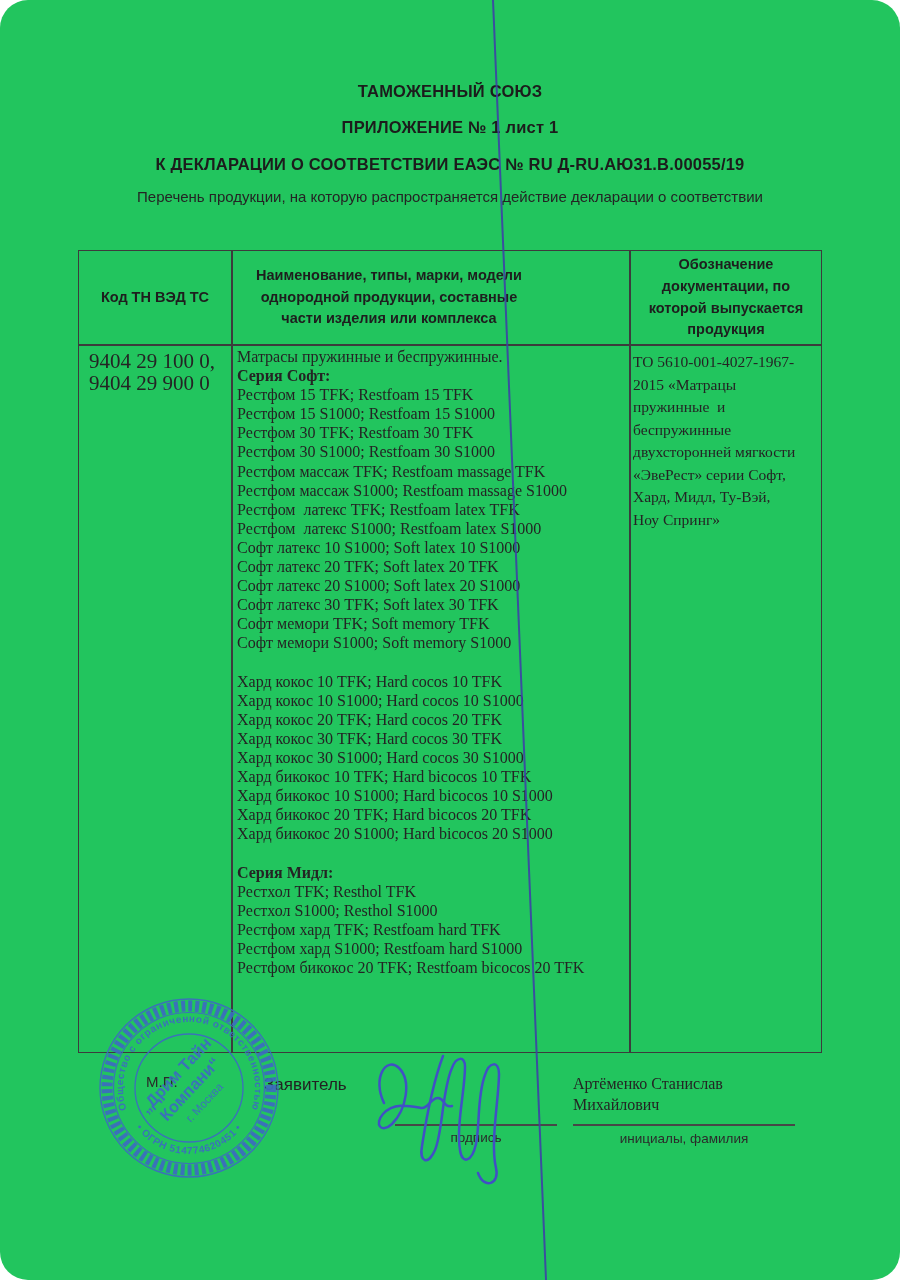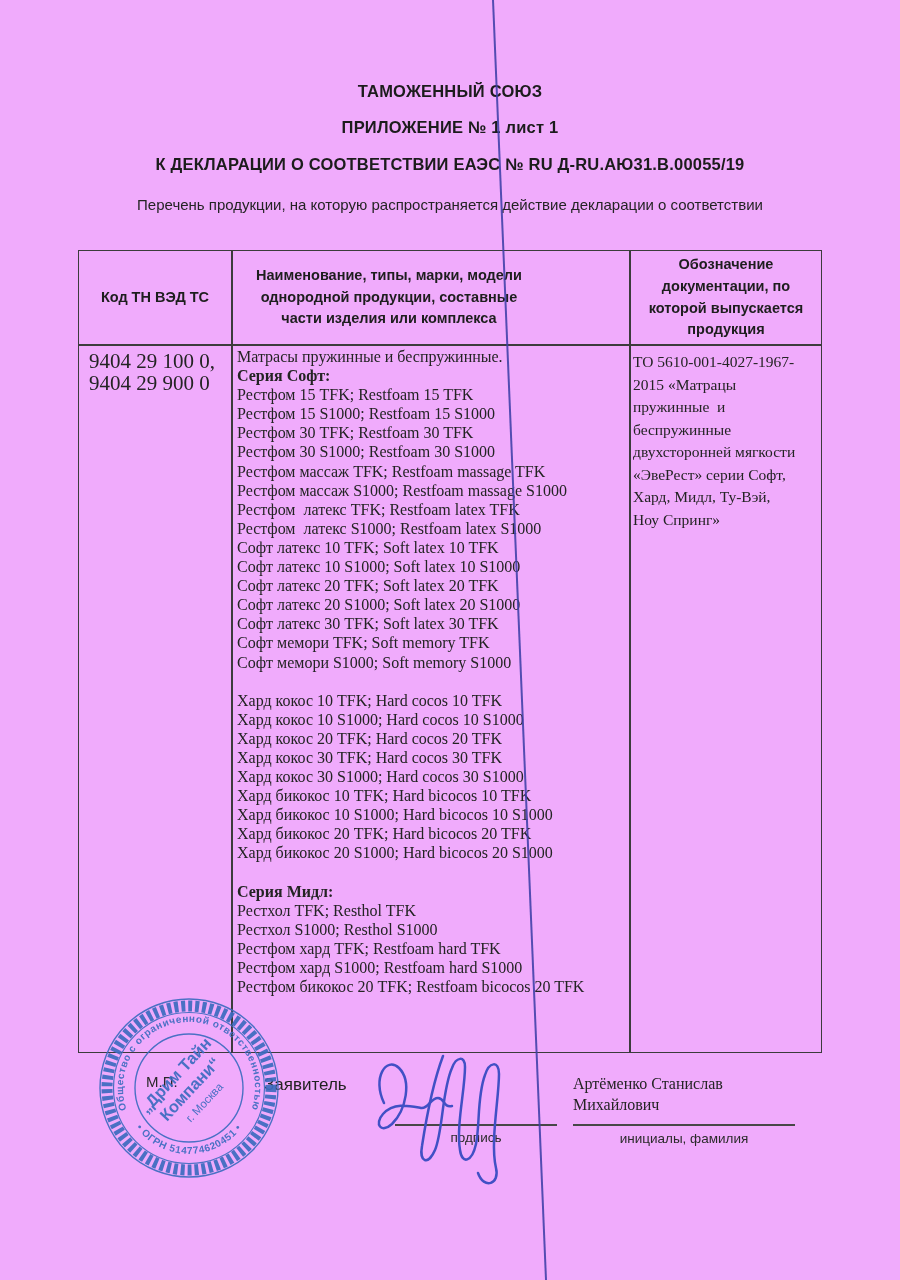--- a/index.html
+++ b/index.html
@@ -1,20 +1,20 @@
 <!DOCTYPE html>
 <html><head>
 <meta charset="utf-8">
 <style>
   * { margin:0; padding:0; box-sizing:border-box; }
   html,body { background:#ffffff; }
   .page {
     position:relative; width:900px; height:1280px;
-    background:#f0abfc; overflow:hidden;
-    font-family:"Liberation Sans", sans-serif; color:#1f1f1f;
+    background:#22c55e; overflow:hidden;
+    font-family:"Liberation Sans", sans-serif; color:#1f1f1f;border-radius:28px;
   }
   
   .doc-title {
     position:absolute; left:0; width:100%; text-align:center;
     font-weight:bold; font-size:16.5px; letter-spacing:.2px; color:#1c1c1c;
   }
   .doc-subtitle {
     position:absolute; left:0; width:100%; text-align:center;
     font-size:15px; color:#242424;
   }
@@ -54,21 +54,21 @@
   .penline-svg { position:absolute; left:0; top:0; width:900px; height:1280px; pointer-events:none; }
 </style>
 </head>
 <body>
 
 <div class="page">
 
   <div class="doc-title" style="top:82px">ТАМОЖЕННЫЙ СОЮЗ</div>
   <div class="doc-title" style="top:118px">ПРИЛОЖЕНИЕ № 1 лист 1</div>
   <div class="doc-title" style="top:155px">К ДЕКЛАРАЦИИ О СООТВЕТСТВИИ ЕАЭС № RU Д-RU.АЮ31.В.00055/19</div>
-  <div class="doc-subtitle" style="top:196px">Перечень продукции, на которую распространяется действие декларации о соответствии</div>
+  <div class="doc-subtitle" style="top:188px">Перечень продукции, на которую распространяется действие декларации о соответствии</div>
 
   <div class="tbl">
     <div class="vline" style="left:152px"></div>
     <div class="vline" style="left:550px"></div>
     <div class="hline" style="top:93px"></div>
 
     <div class="th" style="left:0;width:152px">Код ТН ВЭД ТС</div>
     <div class="th" style="left:152px;width:316px">Наименование, типы, марки, модели однородной продукции, составные части изделия или комплекса</div>
     <div class="th" style="left:550px;width:194px;padding:0 9px">Обозначение документации, по которой выпускается продукция</div>
 
@@ -80,21 +80,20 @@
         <div class="pline">Матрасы пружинные и беспружинные.</div>
         <div class="pline bold">Серия Софт:</div>
         <div class="pline">Рестфом 15 TFK; Restfoam 15 TFK</div>
         <div class="pline">Рестфом 15 S1000; Restfoam 15 S1000</div>
         <div class="pline">Рестфом 30 TFK; Restfoam 30 TFK</div>
         <div class="pline">Рестфом 30 S1000; Restfoam 30 S1000</div>
         <div class="pline">Рестфом массаж TFK; Restfoam massage TFK</div>
         <div class="pline">Рестфом массаж S1000; Restfoam massage S1000</div>
         <div class="pline">Рестфом  латекс TFK; Restfoam latex TFK</div>
         <div class="pline">Рестфом  латекс S1000; Restfoam latex S1000</div>
-        <div class="pline">Софт латекс 10 TFK; Soft latex 10 TFK</div>
         <div class="pline">Софт латекс 10 S1000; Soft latex 10 S1000</div>
         <div class="pline">Софт латекс 20 TFK; Soft latex 20 TFK</div>
         <div class="pline">Софт латекс 20 S1000; Soft latex 20 S1000</div>
         <div class="pline">Софт латекс 30 TFK; Soft latex 30 TFK</div>
         <div class="pline">Софт мемори TFK; Soft memory TFK</div>
         <div class="pline">Софт мемори S1000; Soft memory S1000</div>
         <div class="pline">&nbsp;</div>
         <div class="pline">Хард кокос 10 TFK; Hard cocos 10 TFK</div>
         <div class="pline">Хард кокос 10 S1000; Hard cocos 10 S1000</div>
         <div class="pline">Хард кокос 20 TFK; Hard cocos 20 TFK</div>

